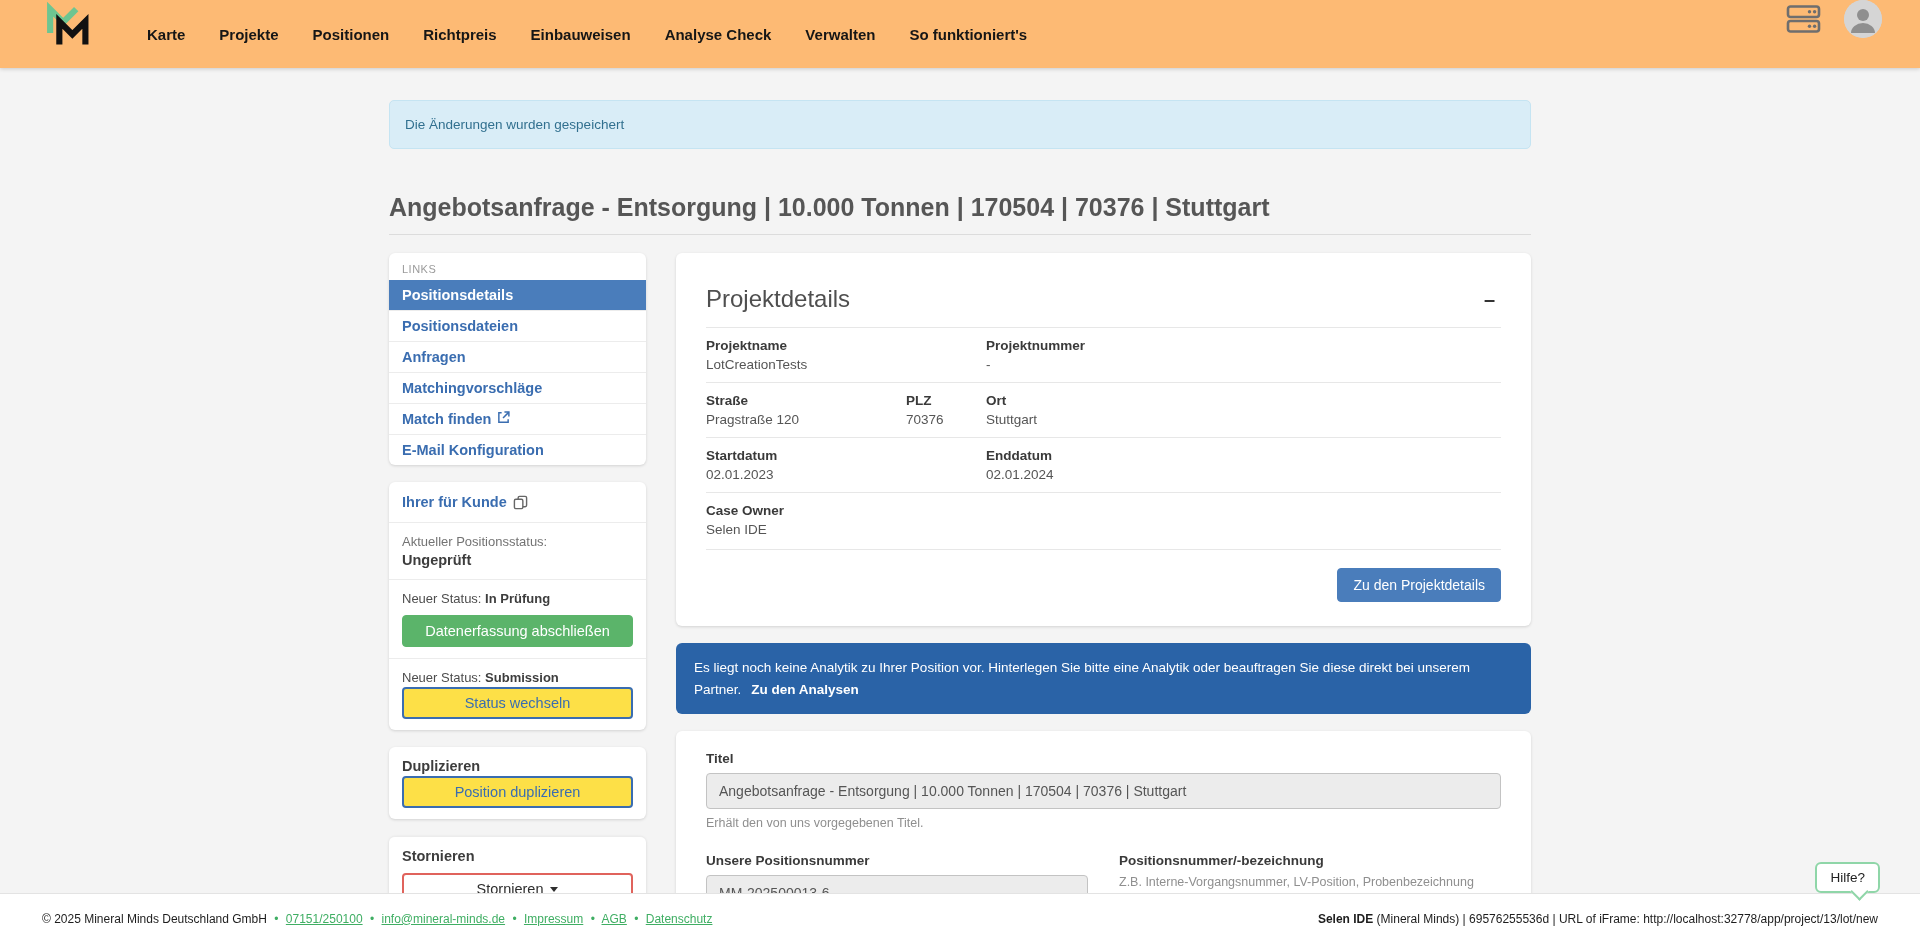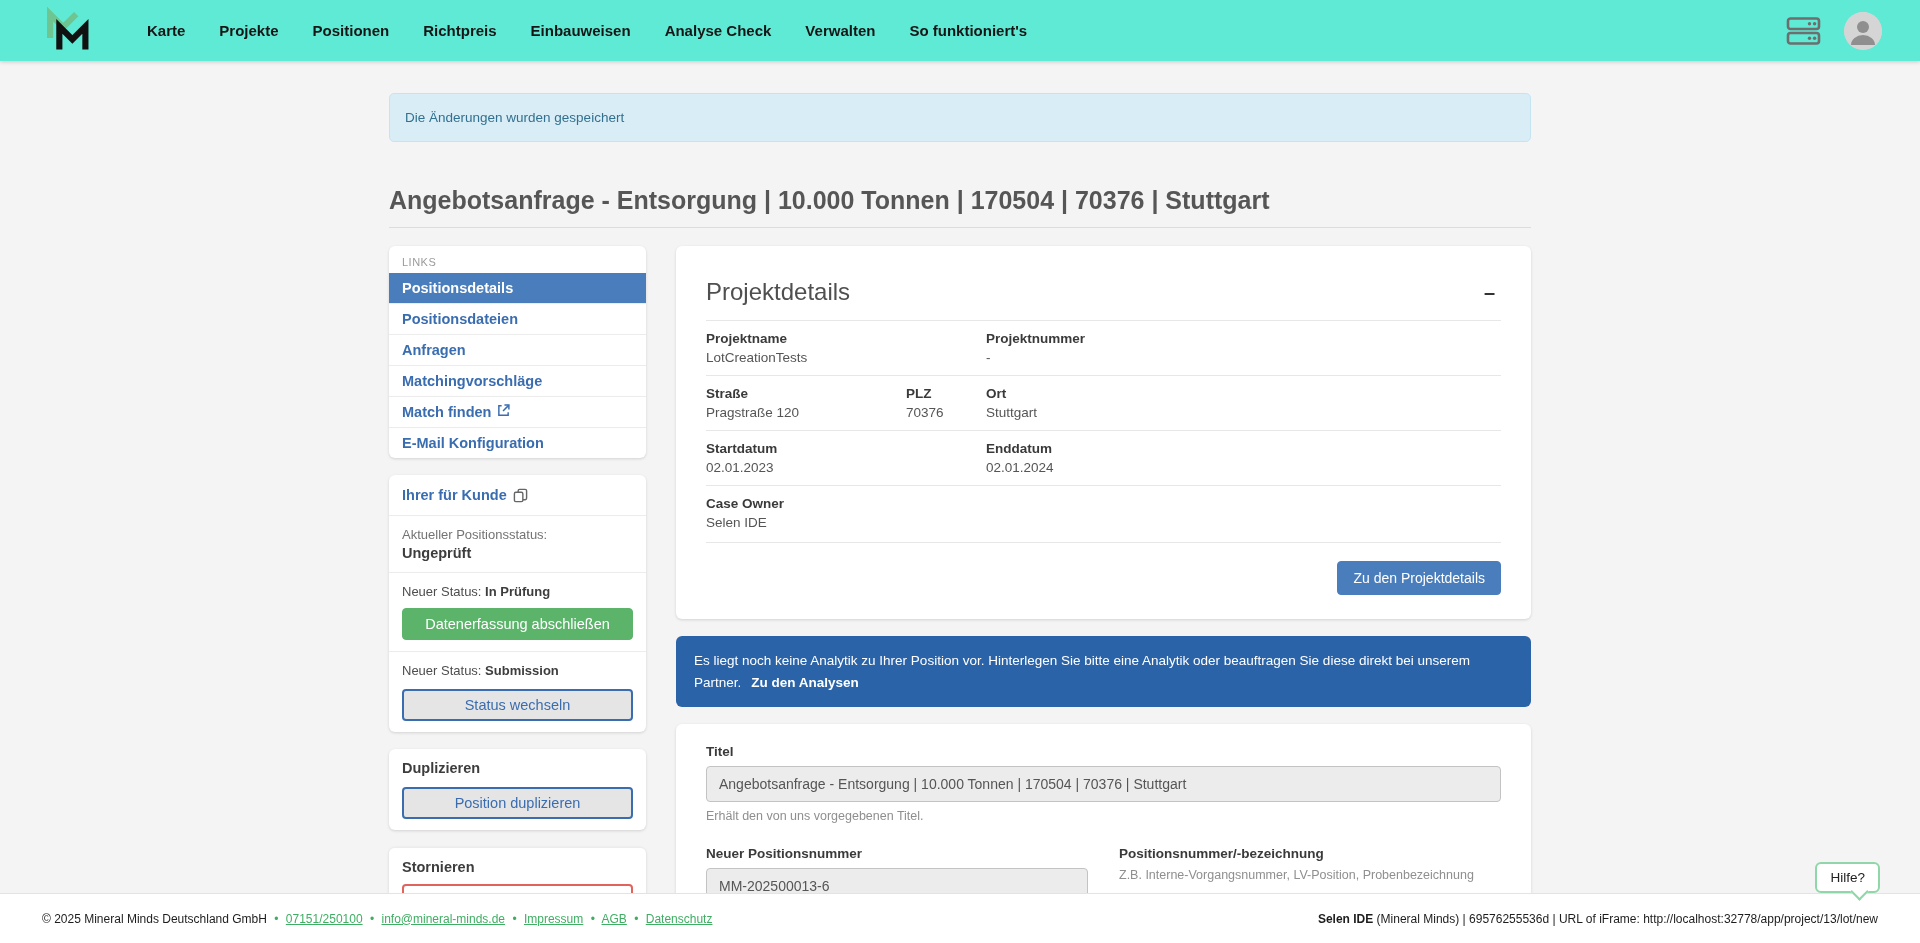--- a/index.html
+++ b/index.html
@@ -1,21 +1,21 @@
 <!DOCTYPE html>
 <html><head>
 <meta charset="utf-8">
 <style>
   * { margin:0; padding:0; box-sizing:border-box; }
   html,body { width:1920px; height:943px; overflow:hidden; }
   body { font-family:"Liberation Sans", sans-serif; background:#f4f4f4; color:#333; }
   .viewport { position:relative; width:1920px; height:943px; overflow:hidden; }
 
   
-  .header { height:61px; background:#5eead4; box-shadow:0 1px 4px rgba(0,0,0,.18); display:flex; align-items:center; padding:0 38px 0 44px; position:relative; z-index:20; }
+  .header { height:68px; background:#fdba74; box-shadow:0 1px 4px rgba(0,0,0,.18); display:flex; align-items:flex-start; padding:0 38px 0 44px; position:relative; z-index:20; }
   .logo { margin-right:40px; display:flex; align-items:center; cursor:pointer; }
   .nav { display:flex; align-items:center; height:100%; }
   .nav-item { padding:0 17px; font-size:15px; font-weight:700; color:#161616; line-height:61px; cursor:pointer; white-space:nowrap; }
   .header-right { margin-left:auto; display:flex; align-items:center; gap:22px; }
   .icon-btn { cursor:pointer; display:flex; align-items:center; }
   .avatar { width:38px; height:38px; border-radius:50%; background:#d5d5d5; overflow:hidden; display:flex; align-items:center; justify-content:center; cursor:pointer; }
 
   
   .container { width:1142px; margin:0 auto; }
   .alert-info { margin-top:32px; background:#d9edf7; border:1px solid #c5e4f2; border-radius:5px; color:#31708f; font-size:13.5px; padding:16px 15px; }
@@ -34,21 +34,21 @@
   .side-card { margin-top:17px; }
   .side-sec { padding:11px 13px; }
   .side-sec + .side-sec { border-top:1px solid #ececec; }
   .blue-link { color:#3a6db0; font-size:14.5px; font-weight:700; text-decoration:none; cursor:pointer; display:inline-flex; align-items:center; gap:6px; }
   .muted { color:#737373; font-size:13px; }
   .status-strong { font-weight:700; font-size:14.5px; color:#3d3d3d; margin-top:3px; }
   .ns-line { font-size:13px; color:#4d4d4d; }
   .ns-line b { color:#3d3d3d; }
   .btn { display:block; width:100%; text-align:center; border-radius:4px; font-size:14.5px; cursor:pointer; font-family:inherit; }
   .btn-green { background:#5bb46a; border:1px solid #5bb46a; color:#fff; padding:7px 6px; margin-top:9px; }
-  .btn-outline-blue { background:#e5e5e5; border:2px solid #3a6db0; color:#3a6db0; padding:6px; margin-top:11px; }
+  .btn-outline-blue { background:#fde047; border:2px solid #3a6db0; color:#3a6db0; padding:6px; margin-top:2px; }
   .btn-outline-red { background:#fff; border:2px solid #e0635c; color:#2e2e2e; padding:6px; margin-top:9px; display:flex; align-items:center; justify-content:center; gap:7px; }
   .side-heading { font-size:14.5px; font-weight:700; color:#3d3d3d; }
   .caret-down { display:inline-block; width:0; height:0; border-left:4.5px solid transparent; border-right:4.5px solid transparent; border-top:5px solid #2e2e2e; }
 
   
   .pd-card { padding:26px 30px 24px; }
   .pd-head { display:flex; justify-content:space-between; align-items:flex-start; padding:6px 0 14px; }
   .pd-title { font-size:24px; font-weight:400; color:#4f4f4f; }
   .collapse-btn { font-size:20px; font-weight:700; color:#333; cursor:pointer; line-height:1; padding:4px 6px; }
   .pd-row { padding:10px 0; border-top:1px solid #e7e7e7; display:grid; }
@@ -260,21 +260,21 @@
           <span>Es liegt noch keine Analytik zu Ihrer Position vor. Hinterlegen Sie bitte eine Analytik oder beauftragen Sie diese direkt bei unserem Partner.</span><a>Zu den Analysen</a>
         </div>
 
         <div class="card form-card">
           <label class="form-label">Titel</label>
           <input class="text-input" type="text" disabled="" value="Angebotsanfrage - Entsorgung | 10.000 Tonnen | 170504 | 70376 | Stuttgart" style="">
           <div class="helper">Erhält den von uns vorgegebenen Titel.</div>
 
           <div class="form-grid">
             <div>
-              <label class="form-label">Neuer Positionsnummer</label>
+              <label class="form-label">Unsere Positionsnummer</label>
               <input class="text-input" type="text" disabled="" value="MM-202500013-6" style="">
               <div class="helper">Erhält eine systemgenerierte Nummer von uns.</div>
             </div>
             <div>
               <label class="form-label">Positionsnummer/-bezeichnung</label>
               <div class="helper">Z.B. Interne-Vorgangsnummer, LV-Position, Probenbezeichnung</div>
             </div>
           </div>
         </div>
 

